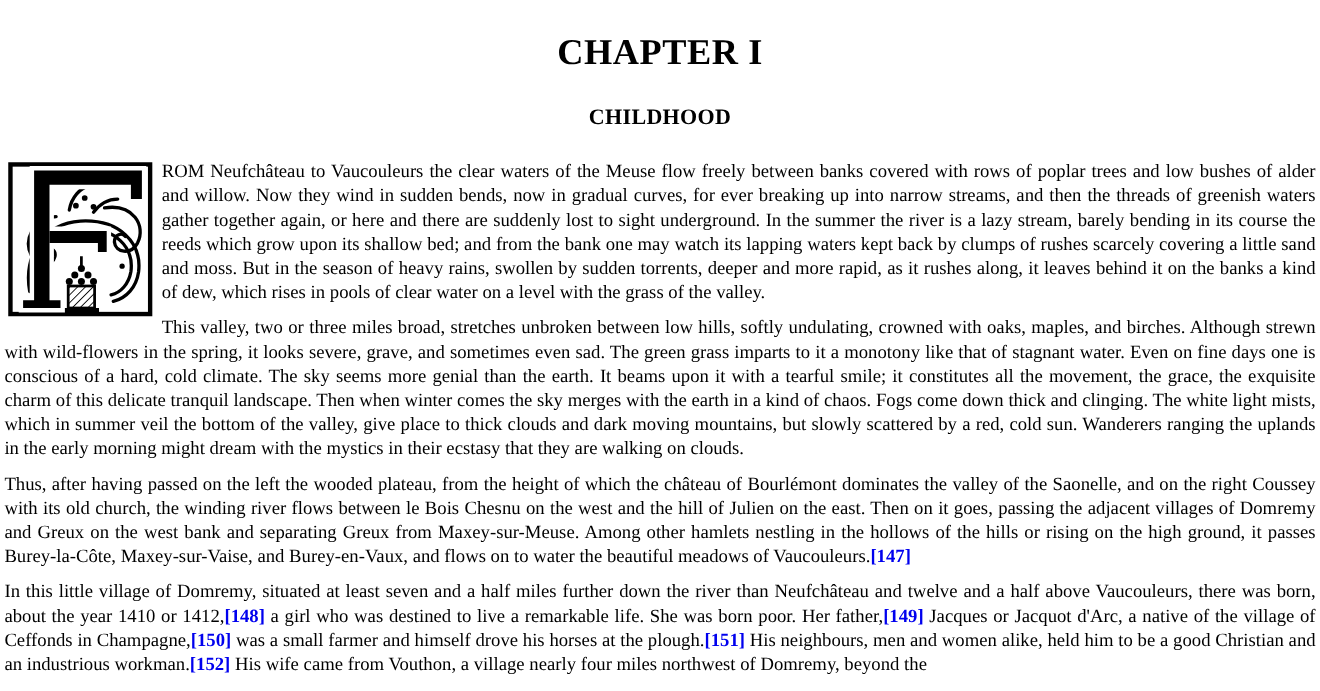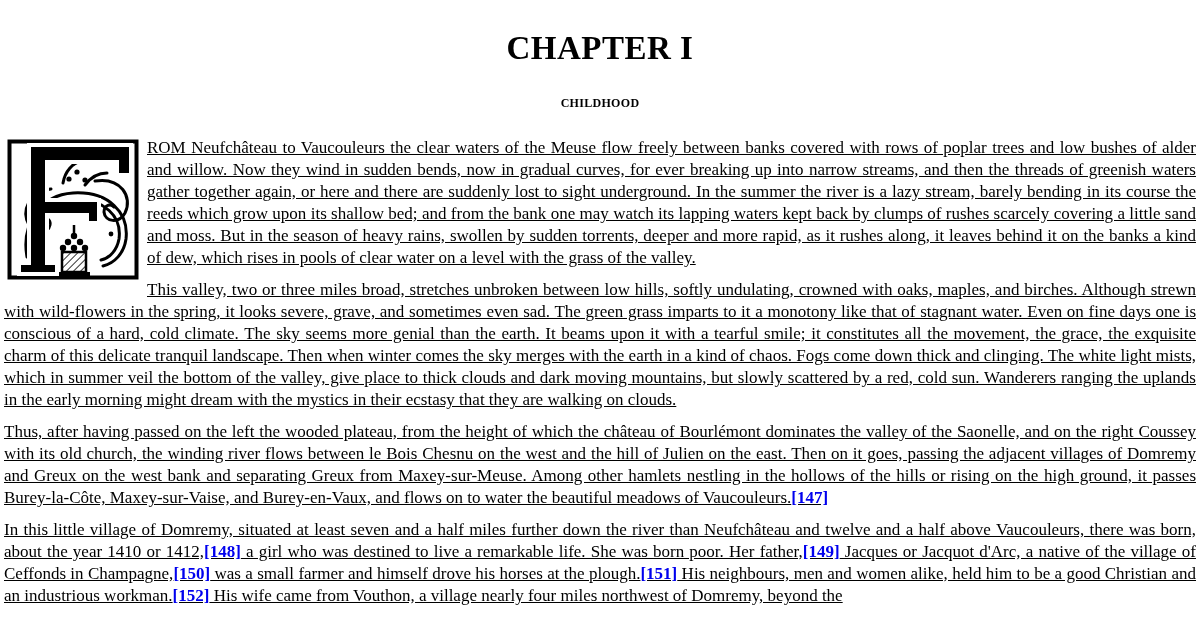--- a/index.html
+++ b/index.html
@@ -18,32 +18,31 @@
     padding: 0 4px;
   }
   .chapter-title {
     font-size: 33px;
     font-weight: bold;
     text-align: center;
     margin: 30px 0 0 0;
     letter-spacing: 0.5px;
   }
   .chapter-subtitle {
-    font-size: 12px;
+    font-size: 20px;
     font-weight: bold;
     text-align: center;
     margin: 29px 0 26px 0;
     letter-spacing: 0.3px;
   }
   .para {
     font-size: 17px;
     line-height: 22px;
     text-align: justify;
     margin: 0 0 10px 0;
-    text-decoration: underline;
   }
   .dropcap {
     float: left;
     width: 132px;
     height: 142px;
     margin: 2px 8px 2px 3px;
   }
   a.fn {
     font-weight: bold;
     text-decoration: none;

